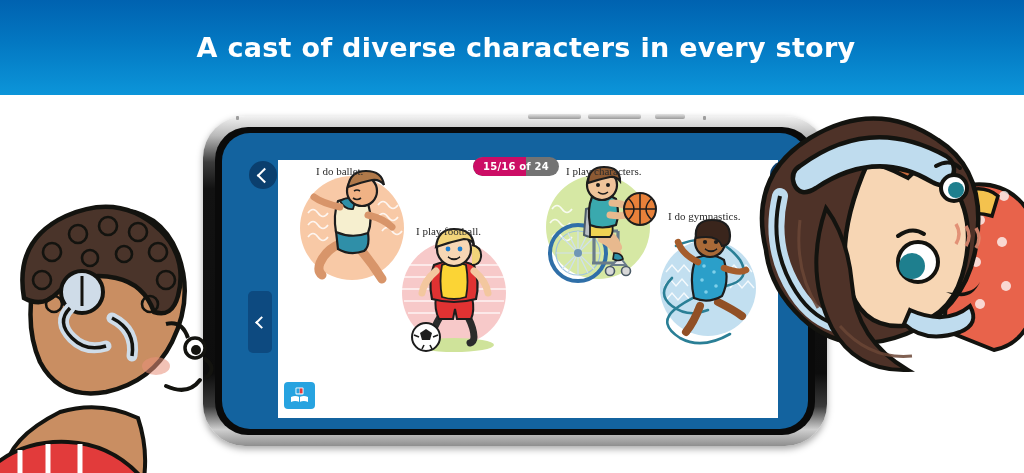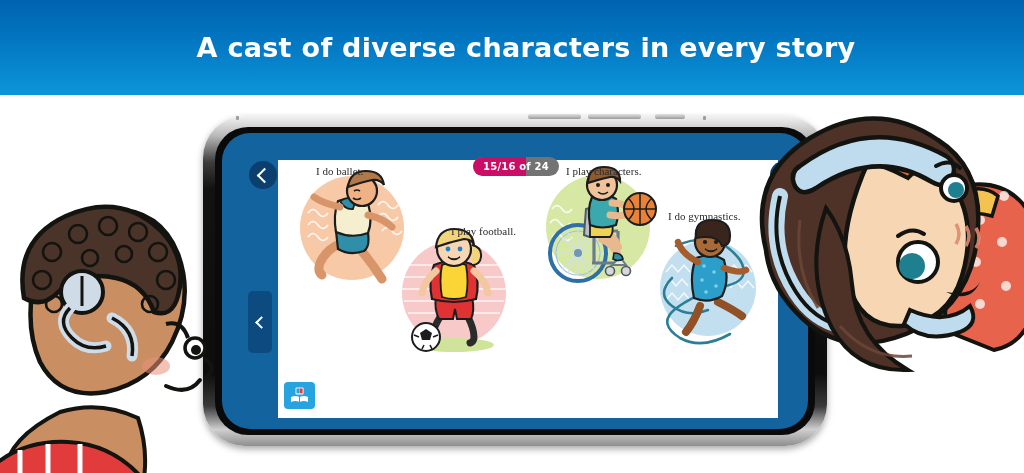--- a/index.html
+++ b/index.html
@@ -107,21 +107,21 @@
               <path d="M78 50 q16 4 24 12" stroke="#d8956a" stroke-width="7" fill="none" stroke-linecap="round"></path>
 
               <circle cx="72" cy="26" r="15" fill="#f0b285" stroke="#1d1d1d" stroke-width="2.2"></circle>
               <path d="M58 22 q2 -16 18 -16 q16 0 18 14 q-4 -6 -12 -5 q-10 2 -24 7 z" fill="#b0794a" stroke="#1d1d1d" stroke-width="2.2"></path>
               <path d="M64 26 q3 -2 6 0" stroke="#1d1d1d" stroke-width="1.6" fill="none"></path>
               <path d="M63 33 q4 3 8 0" stroke="#1d1d1d" stroke-width="1.6" fill="none"></path>
             </svg>
           </div>
 
           <div class="illus" style="left:110px;top:65px;width:135px;height:150px;">
-            <div class="cap" style="left:28px;top:0px;margin-left:35px;">I play football.</div>
+            <div class="cap" style="left:28px;top:0px;">I play football.</div>
             <svg width="135" height="140" viewBox="0 0 135 140">
               <circle cx="66" cy="68" r="52" fill="#f7c9c9"></circle>
               <g stroke="#ffffff" stroke-width="1.4" opacity=".8">
                 <line x1="20" y1="40" x2="112" y2="40"></line>
                   <line x1="16" y1="52" x2="116" y2="52"></line>
                 <line x1="14" y1="64" x2="118" y2="64"></line>
                   <line x1="16" y1="76" x2="116" y2="76"></line>
                 <line x1="20" y1="88" x2="112" y2="88"></line>
               </g>
               <ellipse cx="66" cy="120" rx="40" ry="7" fill="#cfe39a"></ellipse>

